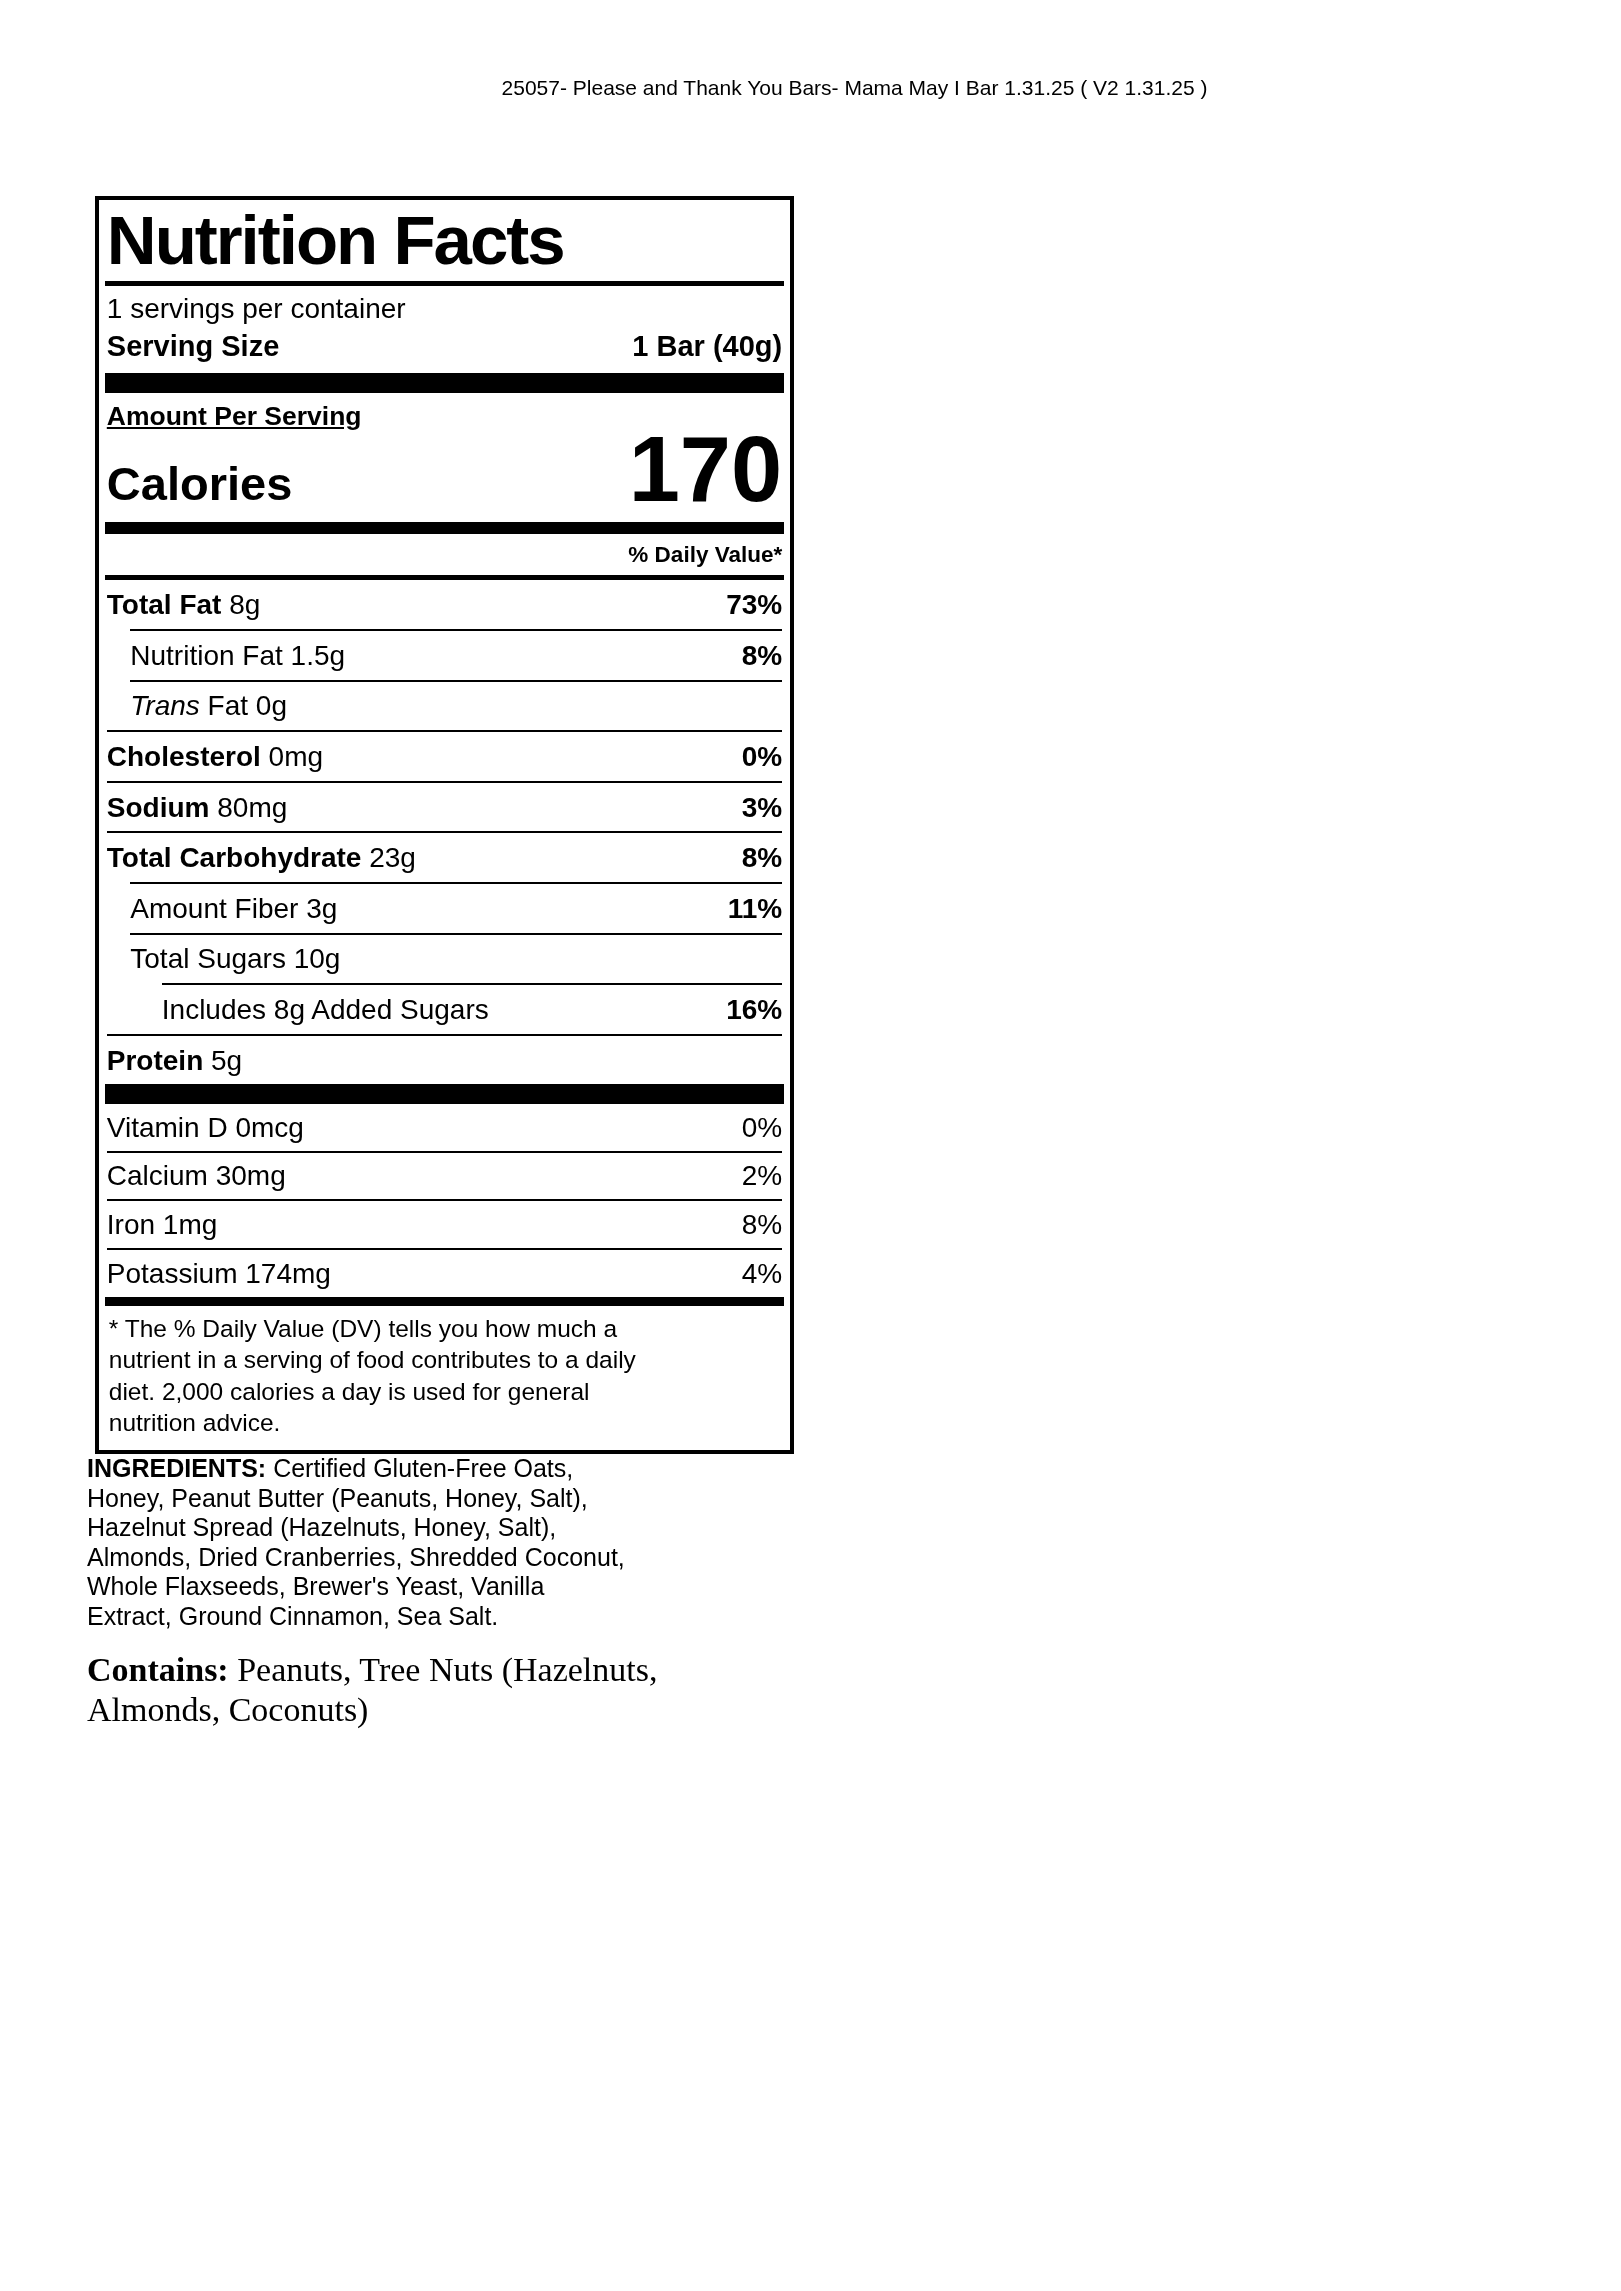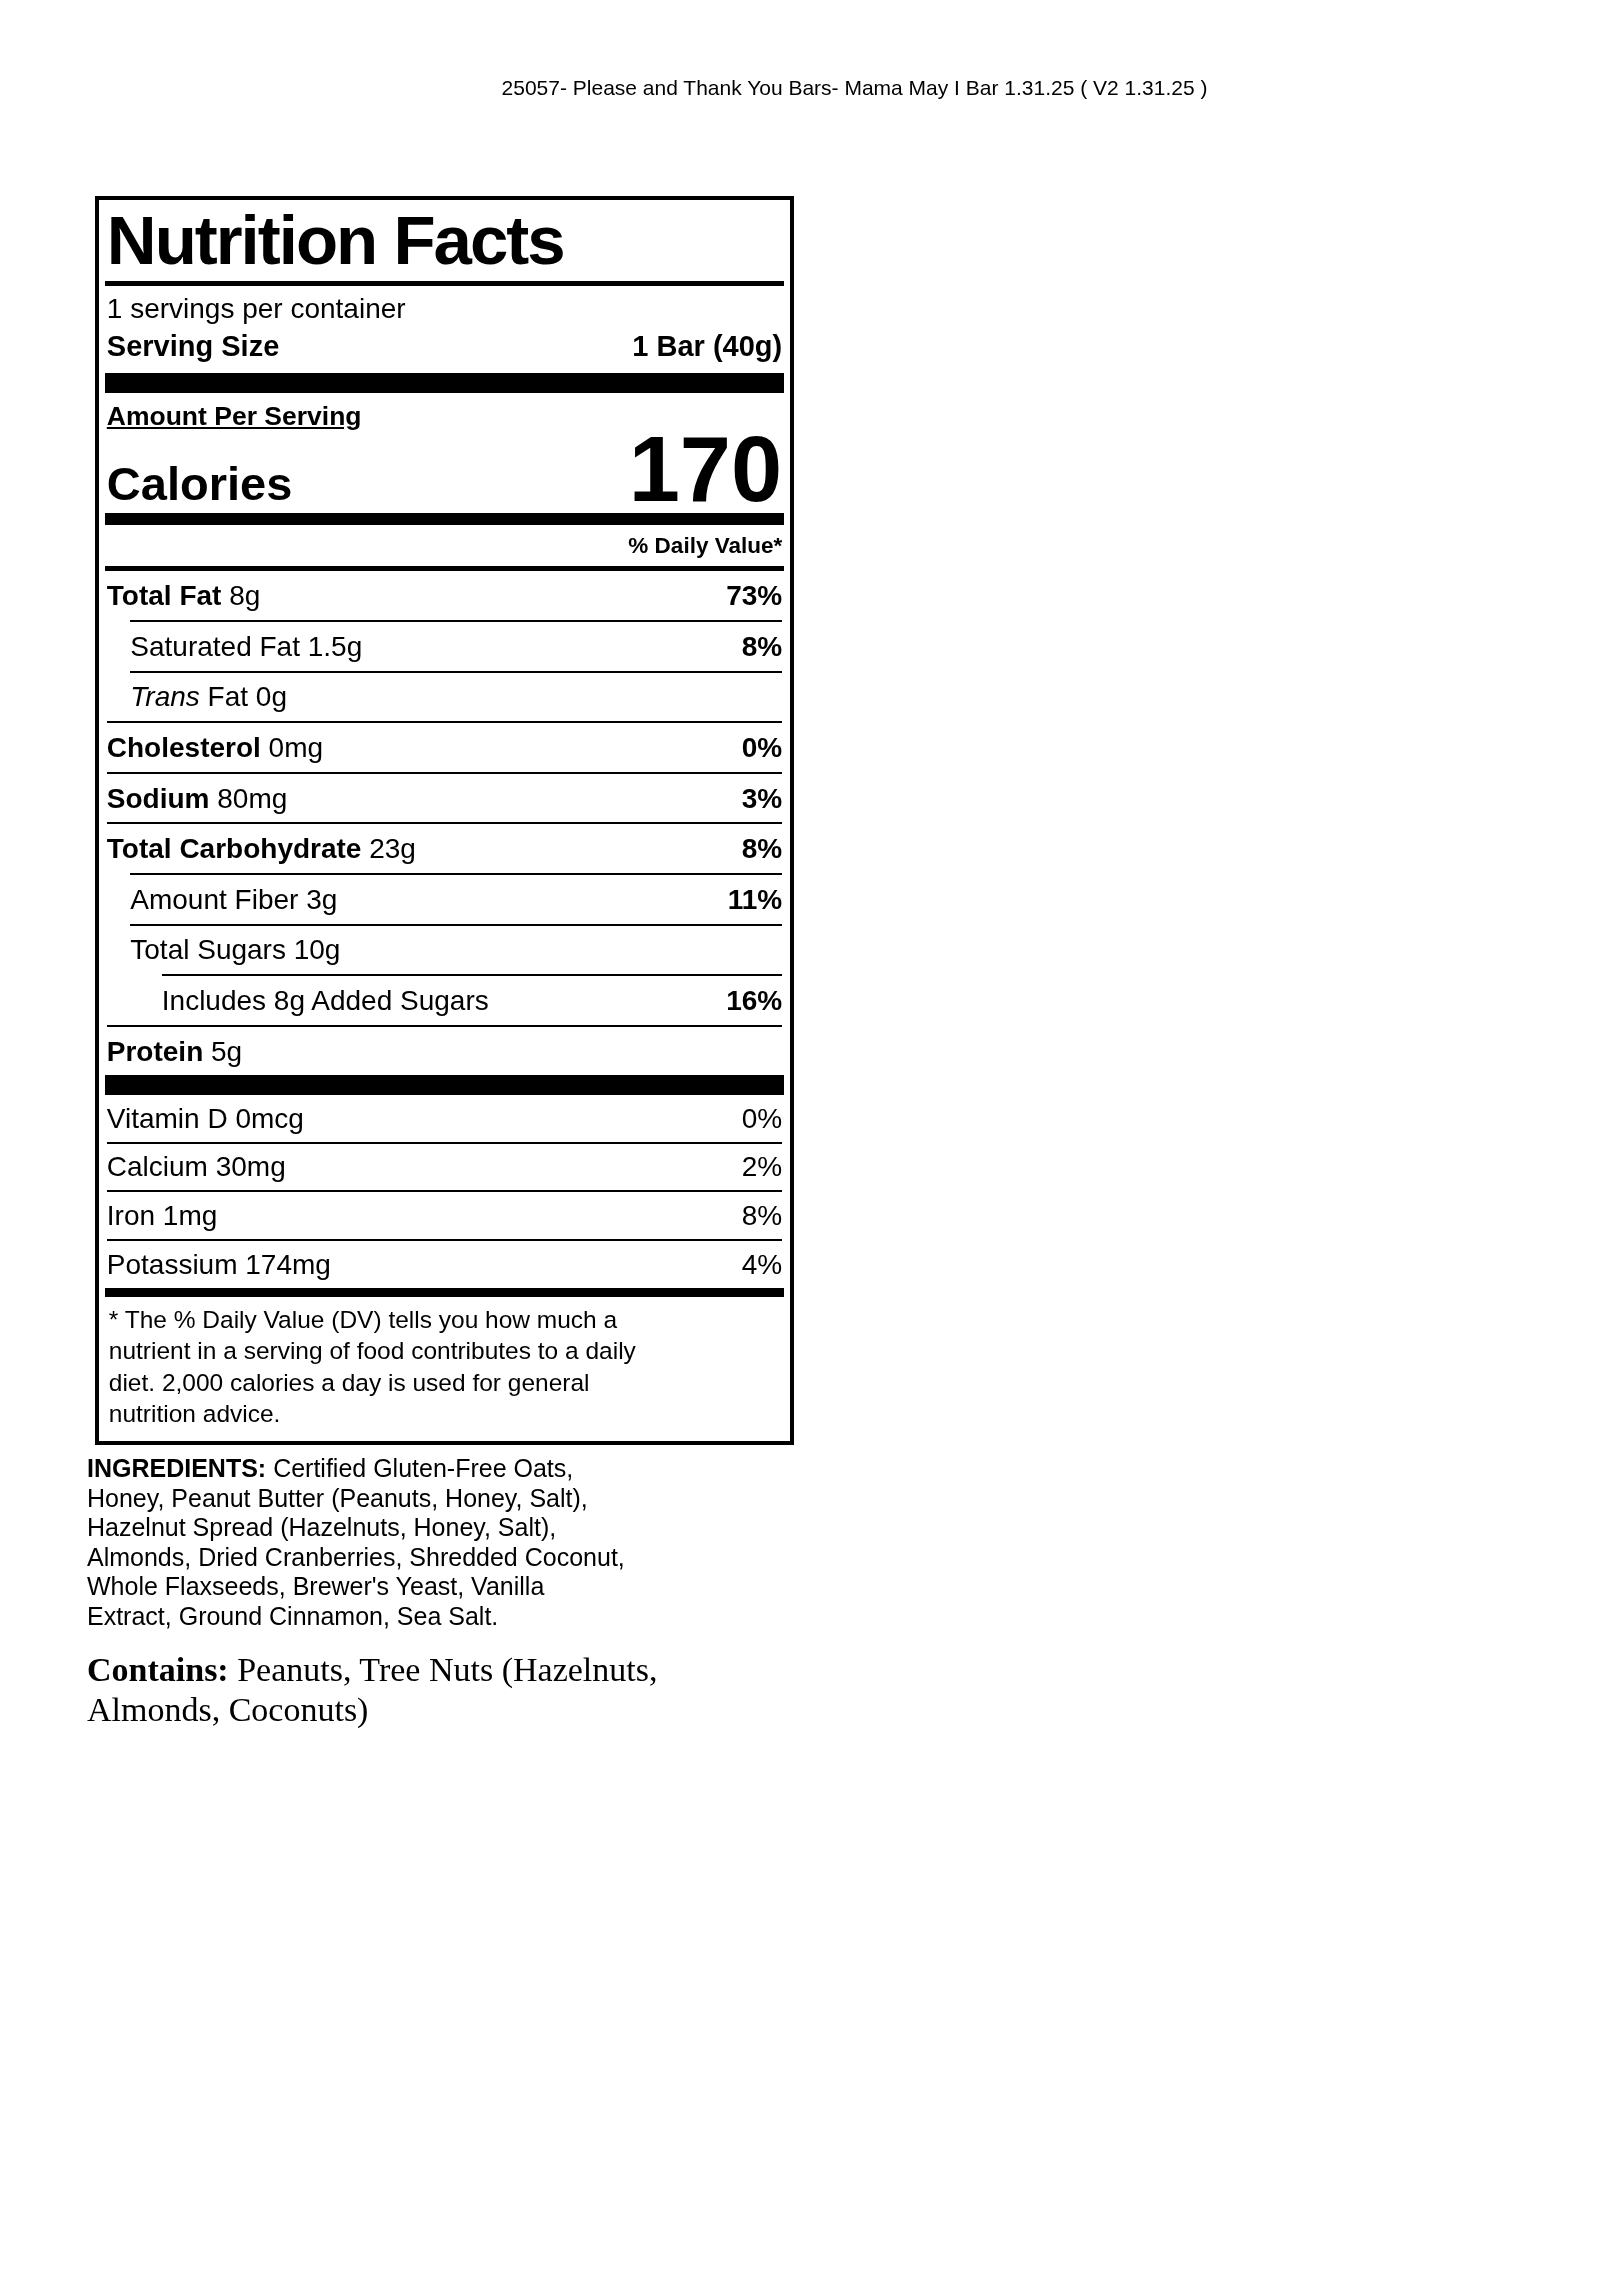--- a/index.html
+++ b/index.html
@@ -31,21 +31,21 @@
   .bar8{height:8.8px;background:#000;margin:0 -2px;}
   .bar6{height:5.9px;background:#000;margin:0 -2px;}
   .servings{font-size:28px;padding:6.9px 0 2px 0;}
   .serving-size{
     display:flex;justify-content:space-between;
     font-size:29px;font-weight:bold;padding:3.9px 0 9.8px 0;
   }
   .amount{font-size:26.5px;font-weight:bold;padding-top:7.8px;text-decoration:underline;}
   .calories-row{
     display:flex;justify-content:space-between;align-items:flex-end;
-    padding-bottom:6px;
+    padding-bottom:15px;
   }
   .calories-word{font-size:47px;font-weight:bold;line-height:1.0;}
   .calories-num{font-size:92px;font-weight:bold;line-height:0.82;}
   .dv-header{
     text-align:right;font-size:22.5px;font-weight:bold;padding:7.8px 0 6.9px 0;
   }
   .row{
     display:flex;justify-content:space-between;align-items:baseline;
     font-size:28px;padding:8.8px 0 7.8px 0;border-top:2px solid #000;
   }
@@ -94,21 +94,21 @@
   </div>
   <div class="bar12"></div>
   <div class="dv-header">% Daily Value*</div>
   <div class="bar6"></div>
 
   <div class="row first">
     <span><b>Total Fat</b><span> 8g</span></span>
     <span class="dv">73%</span>
   </div>
   <div class="row ind1">
-    <span><span>Saturated Fat 1.5g</span></span>
+    <span><span>Nutrition Fat 1.5g</span></span>
     <span class="dv">8%</span>
   </div>
   <div class="row ind1">
     <span><i>Trans</i><span> Fat 0g</span></span>
     <span class="dv"></span>
   </div>
   <div class="row">
     <span><b>Cholesterol</b><span> 0mg</span></span>
     <span class="dv">0%</span>
   </div>

